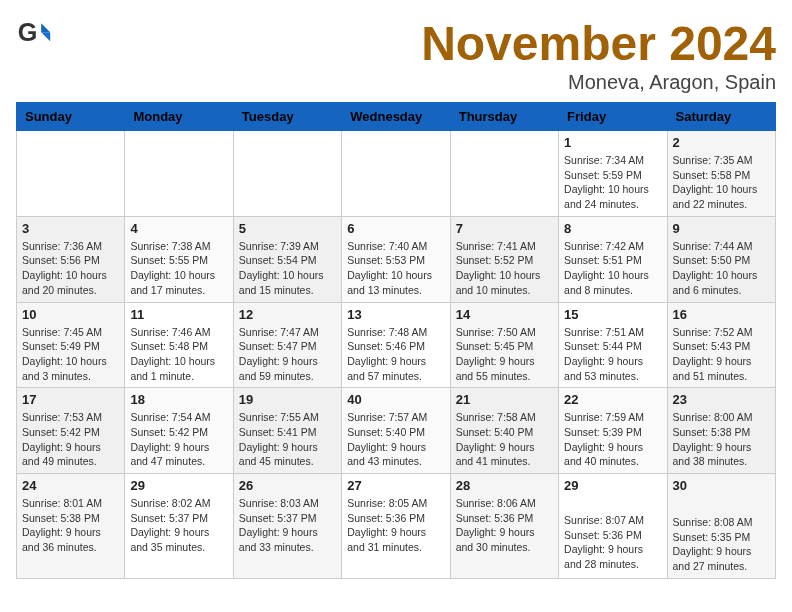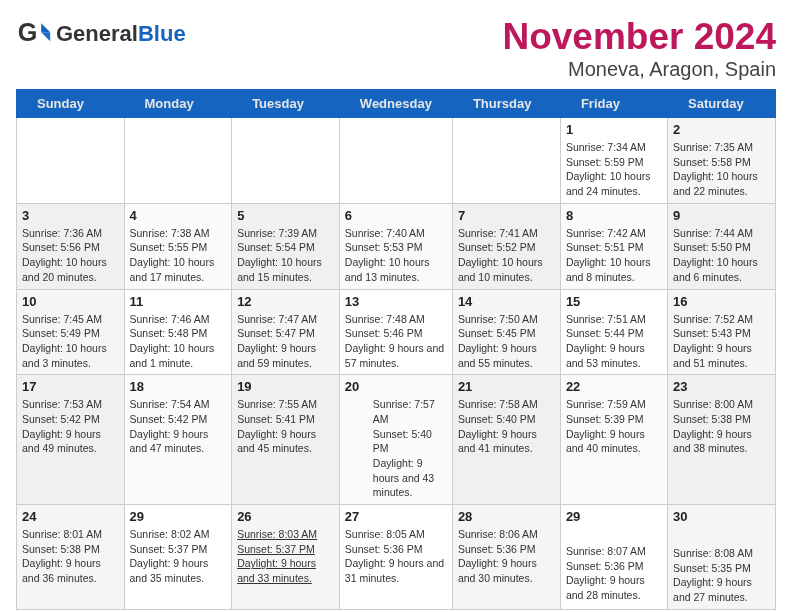--- a/index.html
+++ b/index.html
@@ -27,38 +27,38 @@
     .logo .blue { color: #1565c0; }
     .logo-icon {
       width: 36px;
       height: 36px;
       margin-right: 4px;
     }
     .title-block {
       text-align: right;
     }
     .month-title {
-      font-size: 37px;
+      font-size: 48px;
       font-weight: bold;
-      color: #be185d;
+      color: #a16207;
     }
     .subtitle {
       font-size: 20px;
       color: #444;
     }
     .calendar {
       width: 100%;
       border-collapse: collapse;
       border: 1px solid #ccc;
     }
     .calendar th {
       background: #1565c0;
-      color: #e5e5e5;
+      color: #000000;
       font-size: 13px;
-      padding: 6px 20px;
+      padding: 6px 8px;
       text-align: left;
       border: 1px solid #1565c0;
       font-weight: bold;
     }
     .calendar td {
       vertical-align: top;
       border: 1px solid #ccc;
       padding: 4px 5px;
       width: calc(100% / 7);
       min-height: 80px;
@@ -93,23 +93,20 @@
 </head>
 <body>
 
 <div class="header">
   <div class="logo">
     <svg class="logo-icon" viewBox="0 0 40 40" xmlns="http://www.w3.org/2000/svg">
       <text x="2" y="28" font-size="28" font-weight="bold" fill="#333">G</text>
       <polygon points="28,8 38,18 28,18" fill="#1565c0"></polygon>
       <polygon points="28,18 38,18 38,28" fill="#1a6dd4"></polygon>
     </svg>
-    <div>
-      <span class="general">General</span><span class="blue">Blue</span>
-    </div>
   </div>
   <div class="title-block">
     <div class="month-title">November 2024</div>
     <div class="subtitle">Moneva, Aragon, Spain</div>
   </div>
 </div>
 
 <table class="calendar">
   <thead>
     <tr>
@@ -243,22 +240,22 @@
 Sunset: 5:42 PM
 Daylight: 9 hours and 47 minutes.</div>
         </td>
         <td>
           <span class="day-num">19</span>
           <div class="day-info" style="white-space: pre-line;">Sunrise: 7:55 AM
 Sunset: 5:41 PM
 Daylight: 9 hours and 45 minutes.</div>
         </td>
         <td>
-          <span class="day-num">20</span>
-          <div class="day-info" style="white-space: pre-line; margin-left: 28px;">Sunrise: 7:57 AM
+          <span class="day-num">40</span>
+          <div class="day-info" style="white-space: pre-line;">Sunrise: 7:57 AM
 Sunset: 5:40 PM
 Daylight: 9 hours and 43 minutes.</div>
         </td>
         <td>
           <span class="day-num">21</span>
           <div class="day-info" style="white-space: pre-line;">Sunrise: 7:58 AM
 Sunset: 5:40 PM
 Daylight: 9 hours and 41 minutes.</div>
         </td>
         <td>
@@ -282,21 +279,21 @@
 Daylight: 9 hours and 36 minutes.</div>
         </td>
         <td>
           <span class="day-num">29</span>
           <div class="day-info" style="white-space: pre-line;">Sunrise: 8:02 AM
 Sunset: 5:37 PM
 Daylight: 9 hours and 35 minutes.</div>
         </td>
         <td>
           <span class="day-num">26</span>
-          <div class="day-info" style="white-space: pre-line; text-decoration: underline;">Sunrise: 8:03 AM
+          <div class="day-info" style="white-space: pre-line;">Sunrise: 8:03 AM
 Sunset: 5:37 PM
 Daylight: 9 hours and 33 minutes.</div>
         </td>
         <td>
           <span class="day-num">27</span>
           <div class="day-info" style="white-space: pre-line;">Sunrise: 8:05 AM
 Sunset: 5:36 PM
 Daylight: 9 hours and 31 minutes.</div>
         </td>
         <td>

